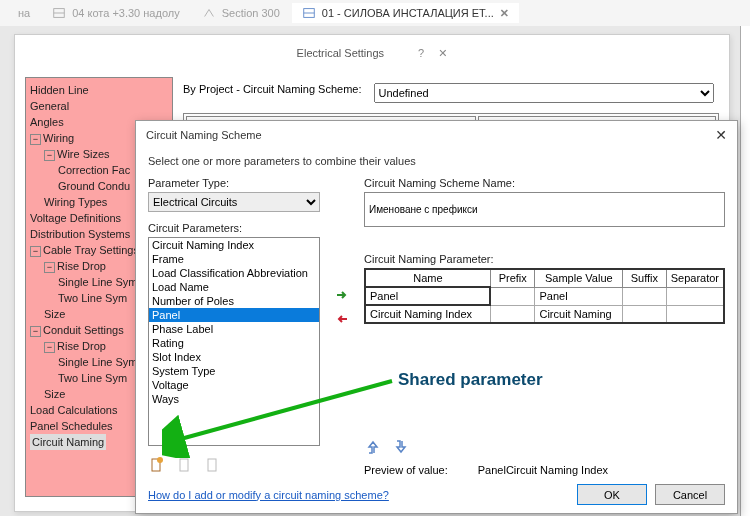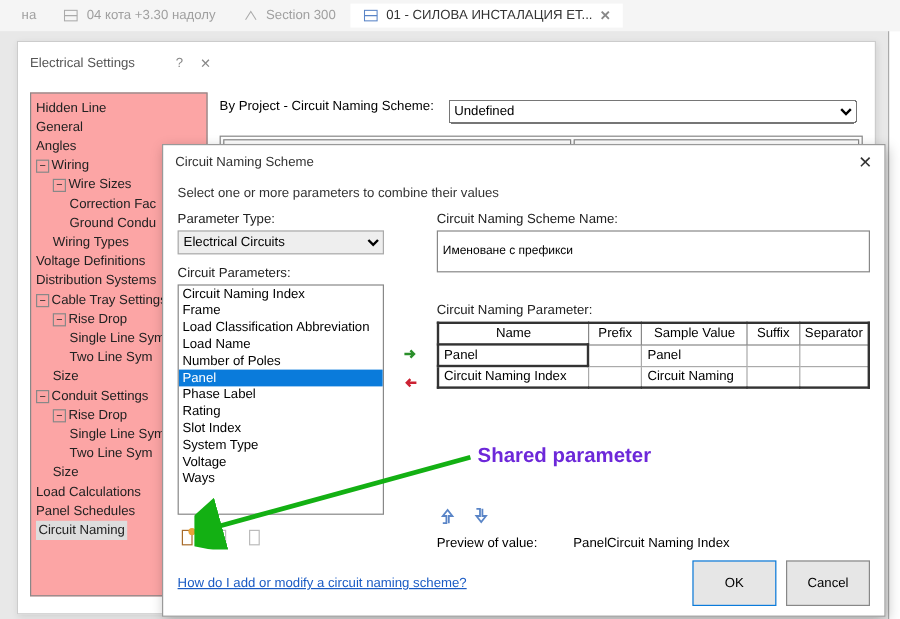--- a/index.html
+++ b/index.html
@@ -7,21 +7,21 @@
   
   
   .doc-tabs { position: absolute; top: 0; left: 0; right: 0; height: 26px; background: #f5f5f5; display: flex; align-items: center; padding-left: 8px; gap: 2px; }
   .doc-tab { display: flex; align-items: center; gap: 6px; padding: 3px 10px; color: #a0a0a0; background: #f5f5f5; }
   .doc-tab.active { background: #fff; color: #333; }
   .doc-tab .tab-x { color: #888; font-weight: bold; cursor: pointer; }
   .tab-ic { width: 14px; height: 14px; display: inline-block; }
   
   
   .dlg1 { position: absolute; top: 34px; left: 14px; width: 716px; height: 478px; background: #fff; border: 1px solid #ccc; box-shadow: 1px 2px 6px rgba(0,0,0,0.1); }
-  .dlg1-title { height: 28px; display: flex; align-items: center; justify-content: flex-start; padding: 18px 10px; color: #555; font-size: 12px; gap: 34px; }
+  .dlg1-title { height: 28px; display: flex; align-items: center; justify-content: center; padding: 18px 10px; color: #555; font-size: 12px; gap: 34px; }
   .dlg1-title .wctrls { display: flex; gap: 14px; color: #888; font-size: 13px; }
   .dlg1-body { display: flex; padding: 6px 10px; gap: 10px; }
   
   
   .tree { width: 148px; border: 1px solid #888; height: 420px; padding: 4px 2px; background: #fca5a5; font-size: 11px; line-height: 16px; color: #222; overflow: hidden; }
   .tree ul { list-style: none; padding-left: 14px; }
   .tree > ul { padding-left: 2px; }
   .tree .tg { display: inline-block; width: 11px; height: 11px; border: 1px solid #888; text-align: center; line-height: 9px; font-size: 9px; margin-right: 2px; cursor: pointer; }
   .tree li > span { white-space: nowrap; display: inline-block; }
   .tree .sel { background: #ddd; padding: 0 2px; }
@@ -57,26 +57,26 @@
   
   .toolbar-row { display: flex; gap: 10px; align-items: center; margin-top: 8px; padding: 2px 0; }
   .ic-btn { width: 18px; height: 18px; display: inline-flex; align-items: center; justify-content: center; cursor: pointer; color: #888; }
   .ic-btn svg { width: 16px; height: 16px; }
   
   .preview-row { display: flex; gap: 30px; margin-top: 6px; align-items: center; }
   
   .bottom { display: flex; justify-content: space-between; align-items: center; margin-top: 8px; }
   .help-link { color: #1a5bc4; text-decoration: underline; cursor: pointer; }
   .btns { display: flex; gap: 8px; }
-  .btn { min-width: 70px; height: 38px; border: 1px solid #888; background: #e6e6e6; cursor: pointer; font-size: 11px; }
+  .btn { min-width: 70px; height: 21px; border: 1px solid #888; background: #e6e6e6; cursor: pointer; font-size: 11px; }
   .btn.ok { border: 1px solid #0a7bdb; }
   
   
   .anno { position: absolute; pointer-events: none; }
-  .anno-txt { position: absolute; color: #6d28d9; font-weight: bold; font-size: 17px; }
+  .anno-txt { position: absolute; color: #0c4a6e; font-weight: bold; font-size: 17px; }
   
   
   .bgedge { position: absolute; top: 26px; right: 0; width: 10px; height: 490px; background: #fff; border-left: 1px solid #aaa; }
 </style>
 </head>
 <body>
 
 <div class="doc-tabs">
   <div class="doc-tab">
       <span>на</span>

